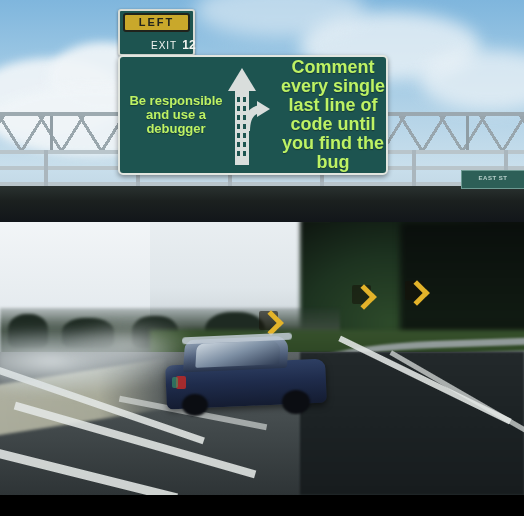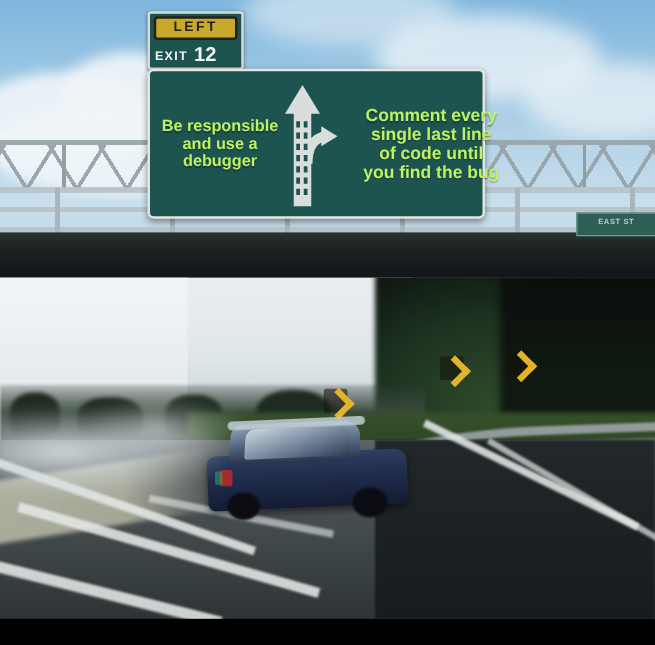--- a/index.html
+++ b/index.html
@@ -47,30 +47,30 @@
   
   .exit-plate{position:absolute;left:118px;top:9px;width:77px;height:47px;
     background:#1d5450;border:2px solid #d8dcd6;border-radius:3px;box-sizing:border-box;
     box-shadow:0 1px 3px rgba(0,0,0,.45);}
   .left-tab{position:absolute;left:3px;top:2px;width:67px;height:19px;
     background:#c9a82b;border:2px solid #20231c;border-radius:3px;box-sizing:border-box;}
   .left-tab span{display:block;color:#21241d;font-size:11px;font-weight:bold;line-height:15px;
     text-align:center;letter-spacing:2px;}
   .exit-row{position:absolute;left:4px;top:24px;width:70px;height:20px;color:#f2f5f1;
     display:flex;align-items:center;gap:5px;}
-  .exit-row .w{font-size:10px;font-weight:bold;letter-spacing:1px;}
-  .exit-row .n{font-size:16px;font-weight:bold;letter-spacing:0px;}
+  .exit-row .w{font-size:10px;font-weight:normal;letter-spacing:1px;margin-left:27px;}
+  .exit-row .n{font-size:12px;font-weight:bold;letter-spacing:0px;}
 
   .big-sign{position:absolute;left:118px;top:55px;width:270px;height:120px;
     background:#1d5450;border:2px solid #e2e6e0;border-radius:5px;box-sizing:border-box;
     box-shadow:0 2px 5px rgba(0,0,0,.4);display:flex;align-items:center;}
   .sign-col{flex:0 0 auto;color:#bef264;font-weight:bold;text-align:center;
     line-height:1.06;text-shadow:0 1px 1px rgba(0,0,0,.35);}
   .sign-left{width:100px;margin-left:6px;font-size:13px;}
-  .sign-right{width:110px;margin-left:20px;font-size:14px;}
+  .sign-right{width:110px;margin-left:8px;font-size:18px;}
   .arrow-box{width:44px;height:108px;position:relative;flex:0 0 auto;}
 
   
   .panel-bot{position:absolute;left:0;top:222px;width:524px;height:273px;overflow:hidden;
     background:#232b2a;}
   .sky-haze{position:absolute;left:0;top:0;width:330px;height:120px;
     background:linear-gradient(180deg,#e9eef1 0%,#dfe6ea 55%,#c3ccd0 100%);}
   .sky-haze2{position:absolute;left:0;top:0;width:150px;height:135px;
     background:linear-gradient(180deg,#f2f5f7 0%,#e4eaee 70%,#ccd4d8 100%);}
   .treeline{position:absolute;left:0;top:86px;width:340px;height:50px;

